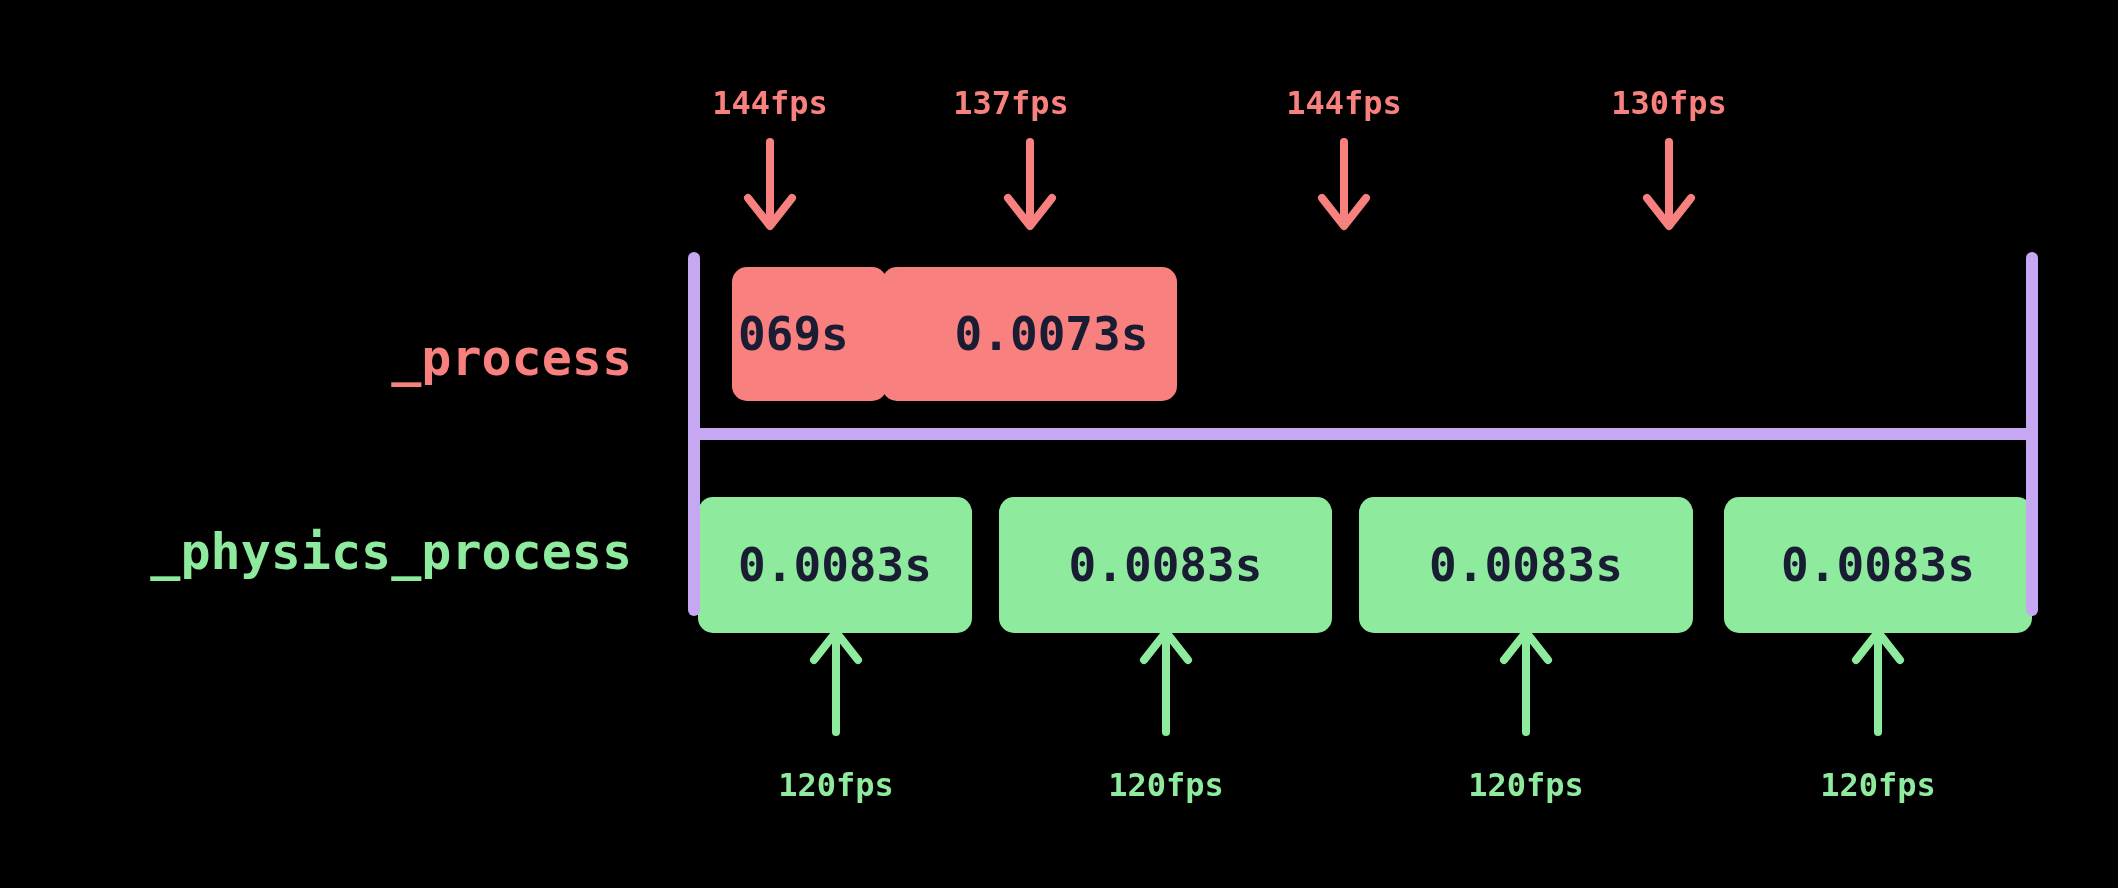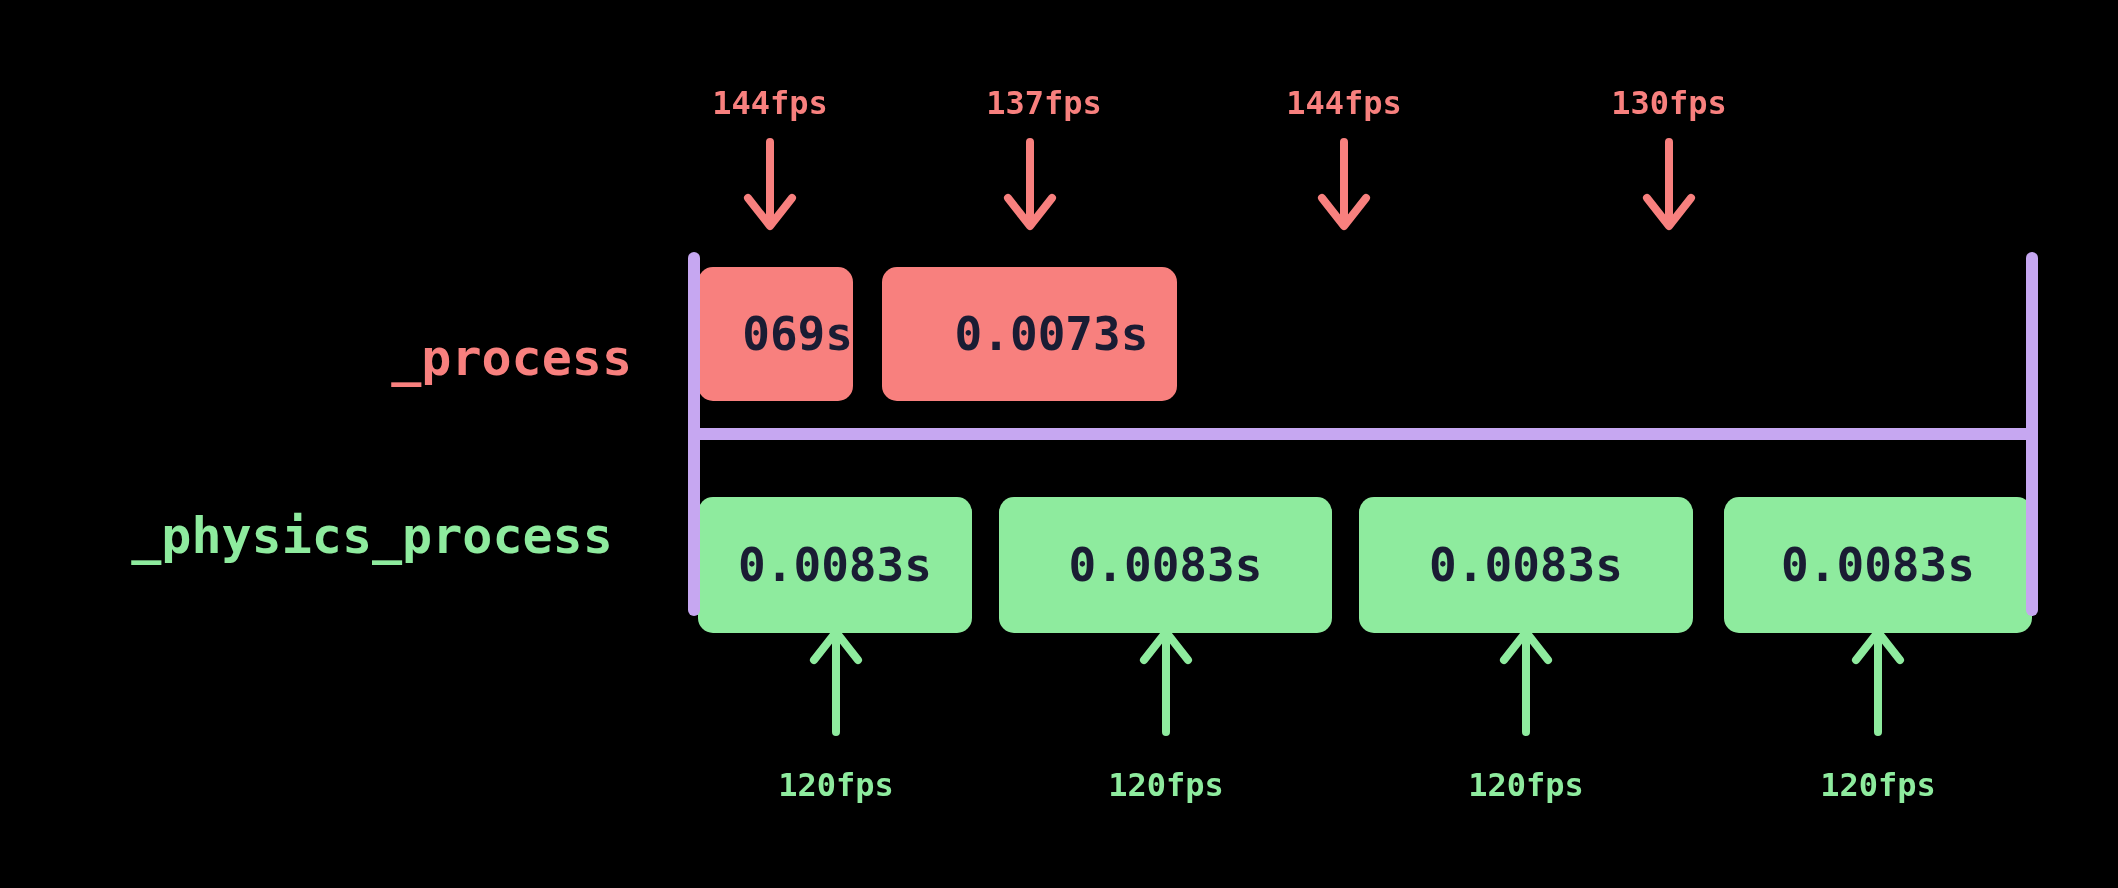--- a/index.html
+++ b/index.html
@@ -20,21 +20,21 @@
 
   .row-label {
     position: absolute;
     left: 112px; width: 520px;
     text-align: right;
     font-size: 50px; font-weight: bold;
     line-height: 56px;
     white-space: nowrap;
   }
   .row-label.red { color: var(--process); top: 330px; }
-  .row-label.green { color: var(--physics); top: 508px; text-align: center; }
+  .row-label.green { color: var(--physics); top: 524px; }
 
   .bar {
     position: absolute;
     width: 12px; top: 252px; height: 364px;
     border-radius: 7px;
     background: var(--timeline);
     z-index: 3;
   }
   .axis {
     position: absolute;
@@ -49,21 +49,21 @@
     border-radius: 15px;
     display: flex; align-items: center; justify-content: center;
     font-size: 46px; font-weight: bold;
     color: var(--frame_text);
     white-space: nowrap;
     overflow: hidden;
     z-index: 1;
   }
   .frame.red { background: var(--process); top: 267px; height: 134px; padding-left: 44px; }
   .frame.green { background: var(--physics); top: 465px; height: 136px; margin-top: 32px; }
-  .frame.clip-left { justify-content: flex-end; padding-left: 6px; }
+  .frame.clip-left { justify-content: flex-start; padding-left: 6px; margin-left: 34px; }
   .frame.clip-right { justify-content: flex-end; padding-right: 4px; }
 
   .fps-label {
     position: absolute;
     width: 320px;
     text-align: center;
     font-size: 32px; font-weight: bold;
     line-height: 54px;
     white-space: nowrap;
   }
@@ -74,21 +74,21 @@
   .arrow.red { top: 138px; }
   .arrow.green { top: 624px; }
   .arrow svg { display: block; }
 </style>
 </head>
 <body>
 
 <div class="canvas">
 
   <div class="fps-label red" style="left:610px">144fps</div>
-  <div class="fps-label red" style="left:884px">137fps</div>
+  <div class="fps-label red" style="left:851px">137fps</div>
   <div class="fps-label red" style="left:1184px">144fps</div>
   <div class="fps-label red" style="left:1509px">130fps</div>
 
   <div class="arrow red" style="left:740px">
       <svg width="60" height="96" viewBox="0 0 60 96">
         <path d="M30 4 L30 82 M8 60 L30 88 L52 60" fill="none" stroke="#F8807E" stroke-width="8" stroke-linecap="round" stroke-linejoin="round"></path>
       </svg>
     </div>
   <div class="arrow red" style="left:1000px">
       <svg width="60" height="96" viewBox="0 0 60 96">

